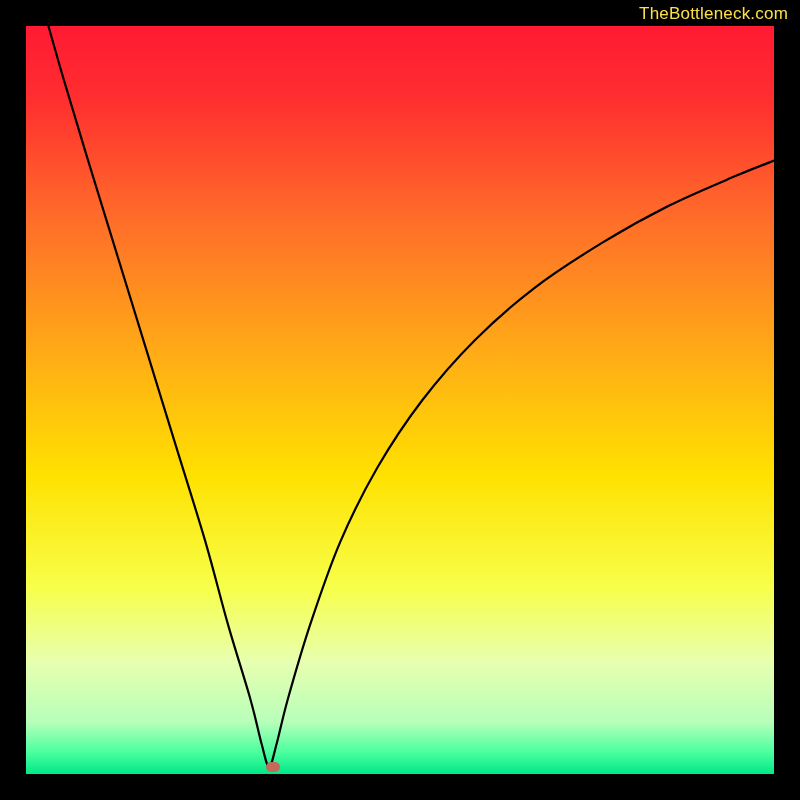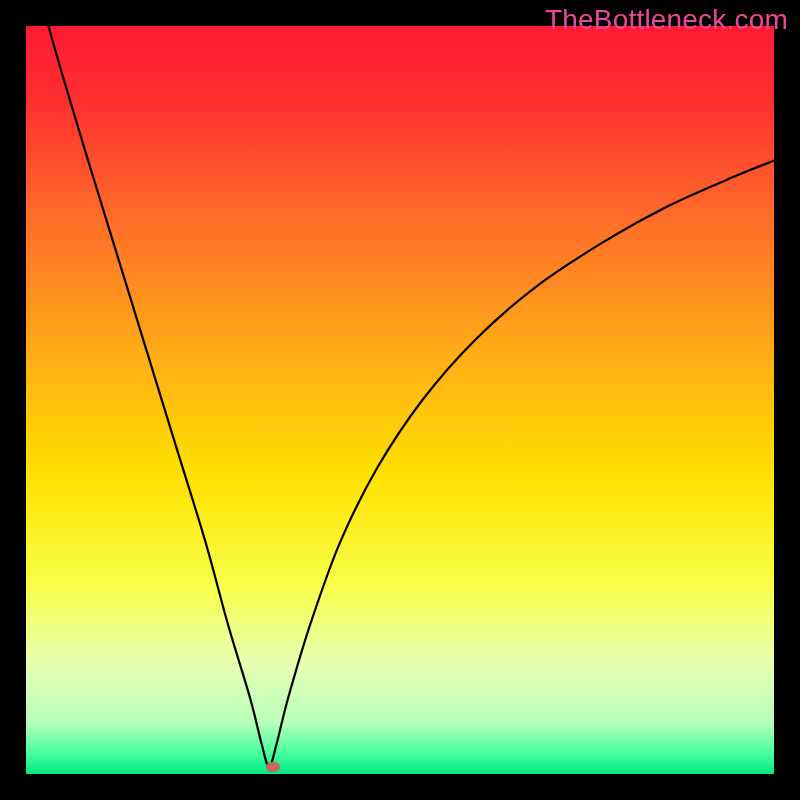--- a/index.html
+++ b/index.html
@@ -30,22 +30,22 @@
     position: absolute;
     top: 0;
     left: 0;
     width: 100%;
     height: 100%;
   }
   .watermark {
     position: absolute;
     top: 4px;
     right: 12px;
-    color: #ec4899;
-    font-size: 28px;
+    color: #fde047;
+    font-size: 17px;
     font-weight: 500;
     letter-spacing: 0.2px;
   }
   .curve {
     position: absolute;
     top: 0;
     left: 0;
     width: 748px;
     height: 748px;
     pointer-events: none;

